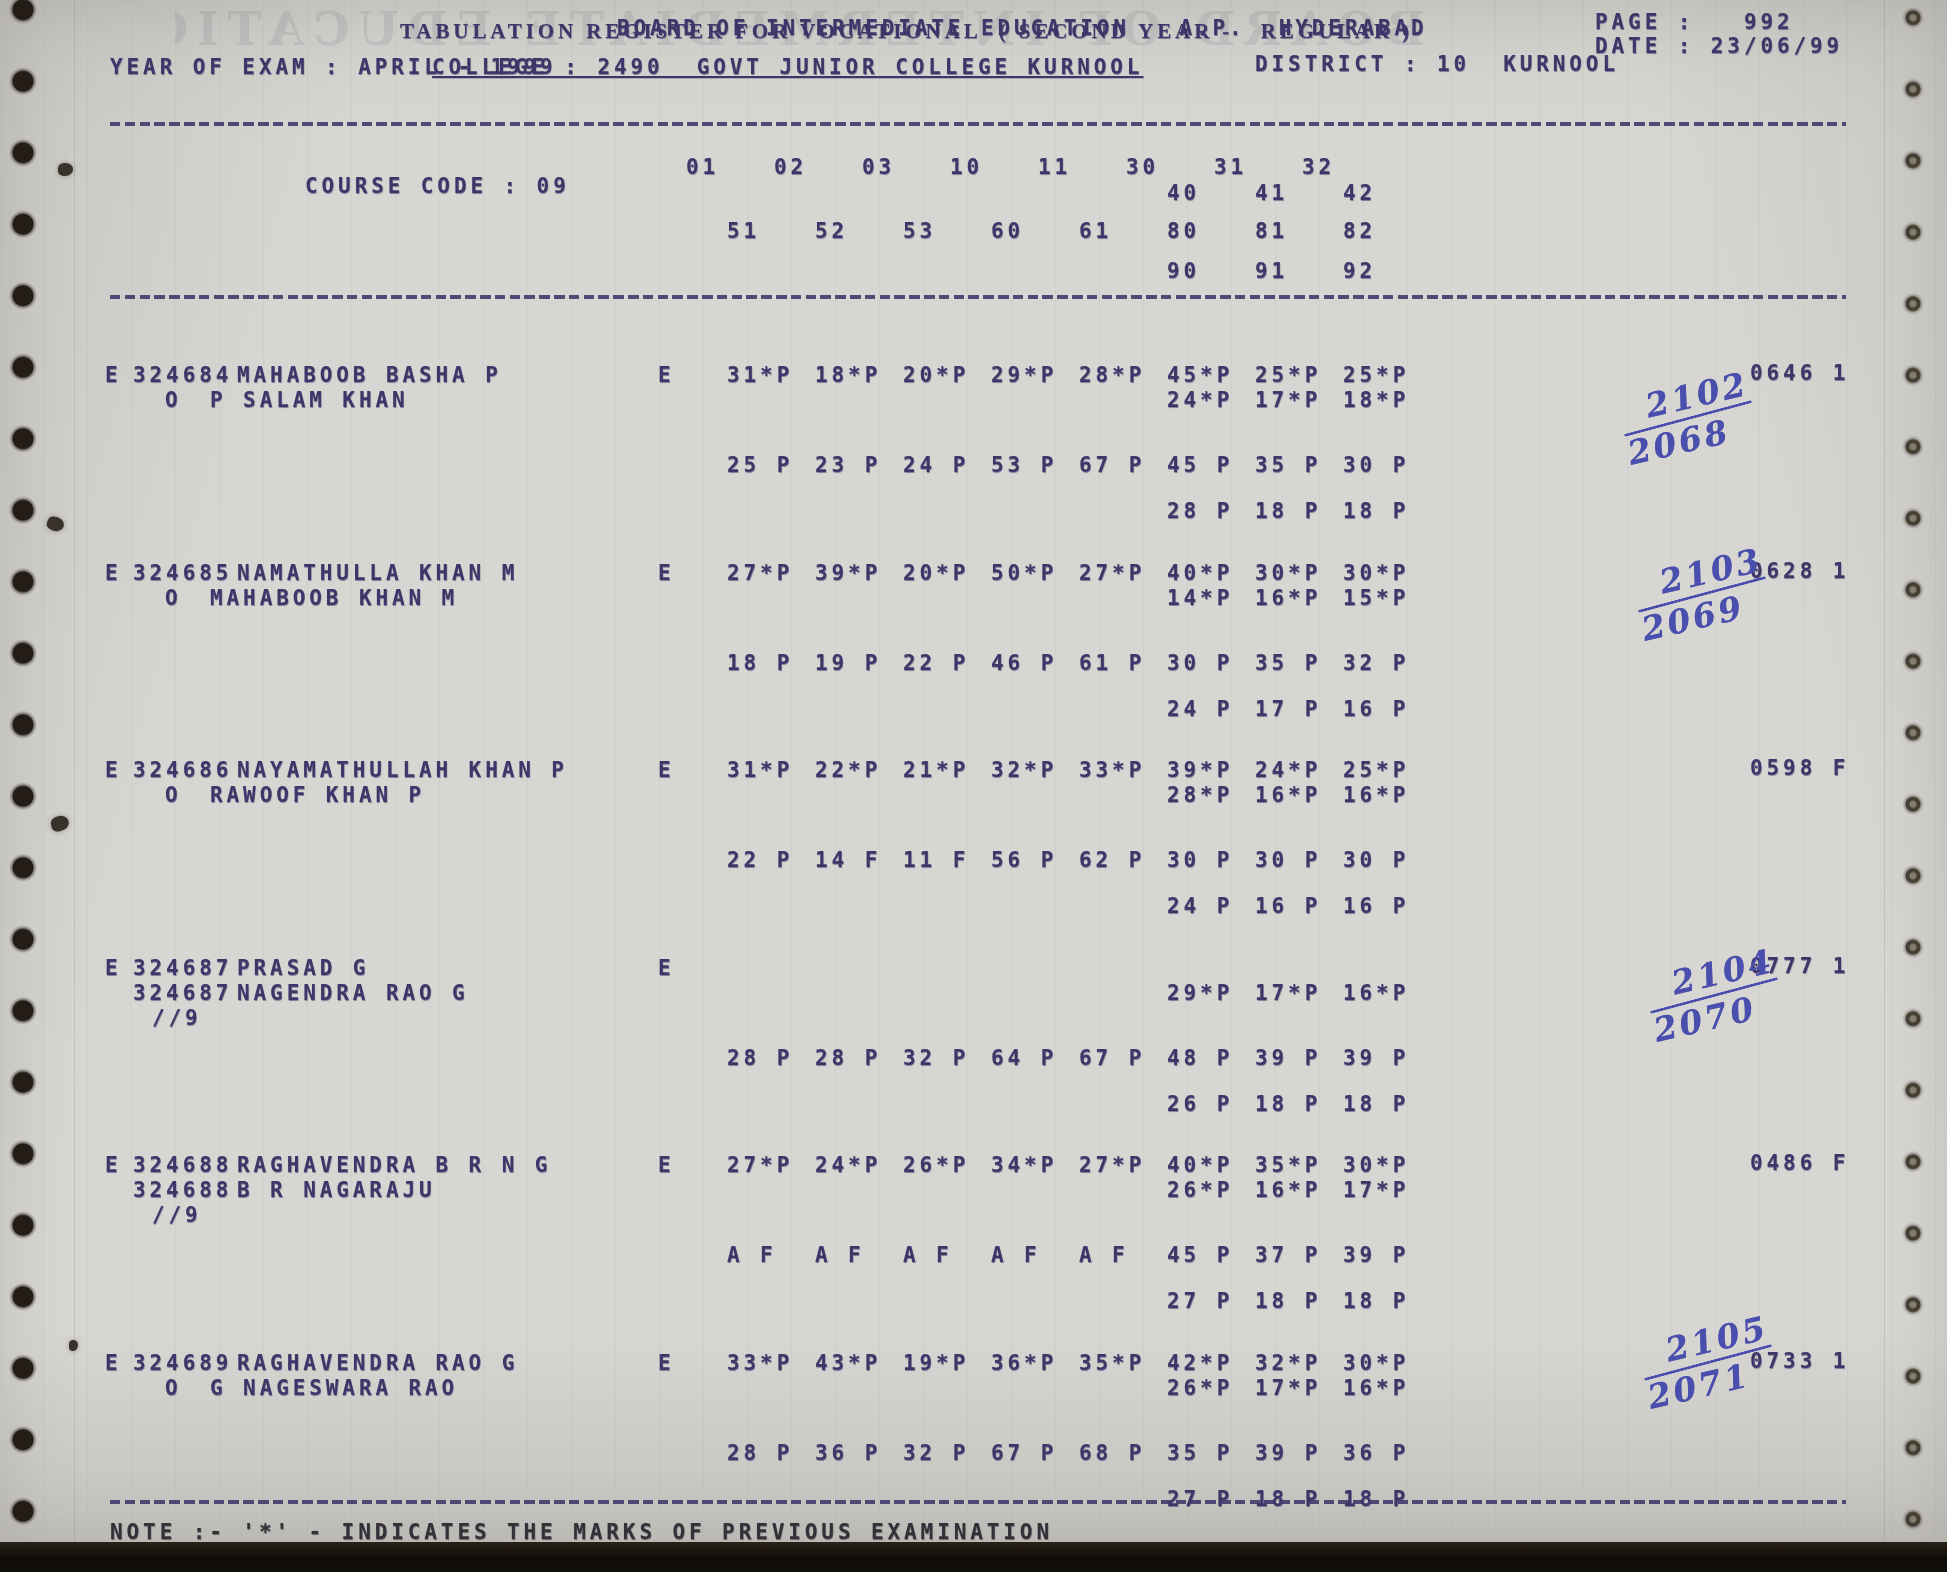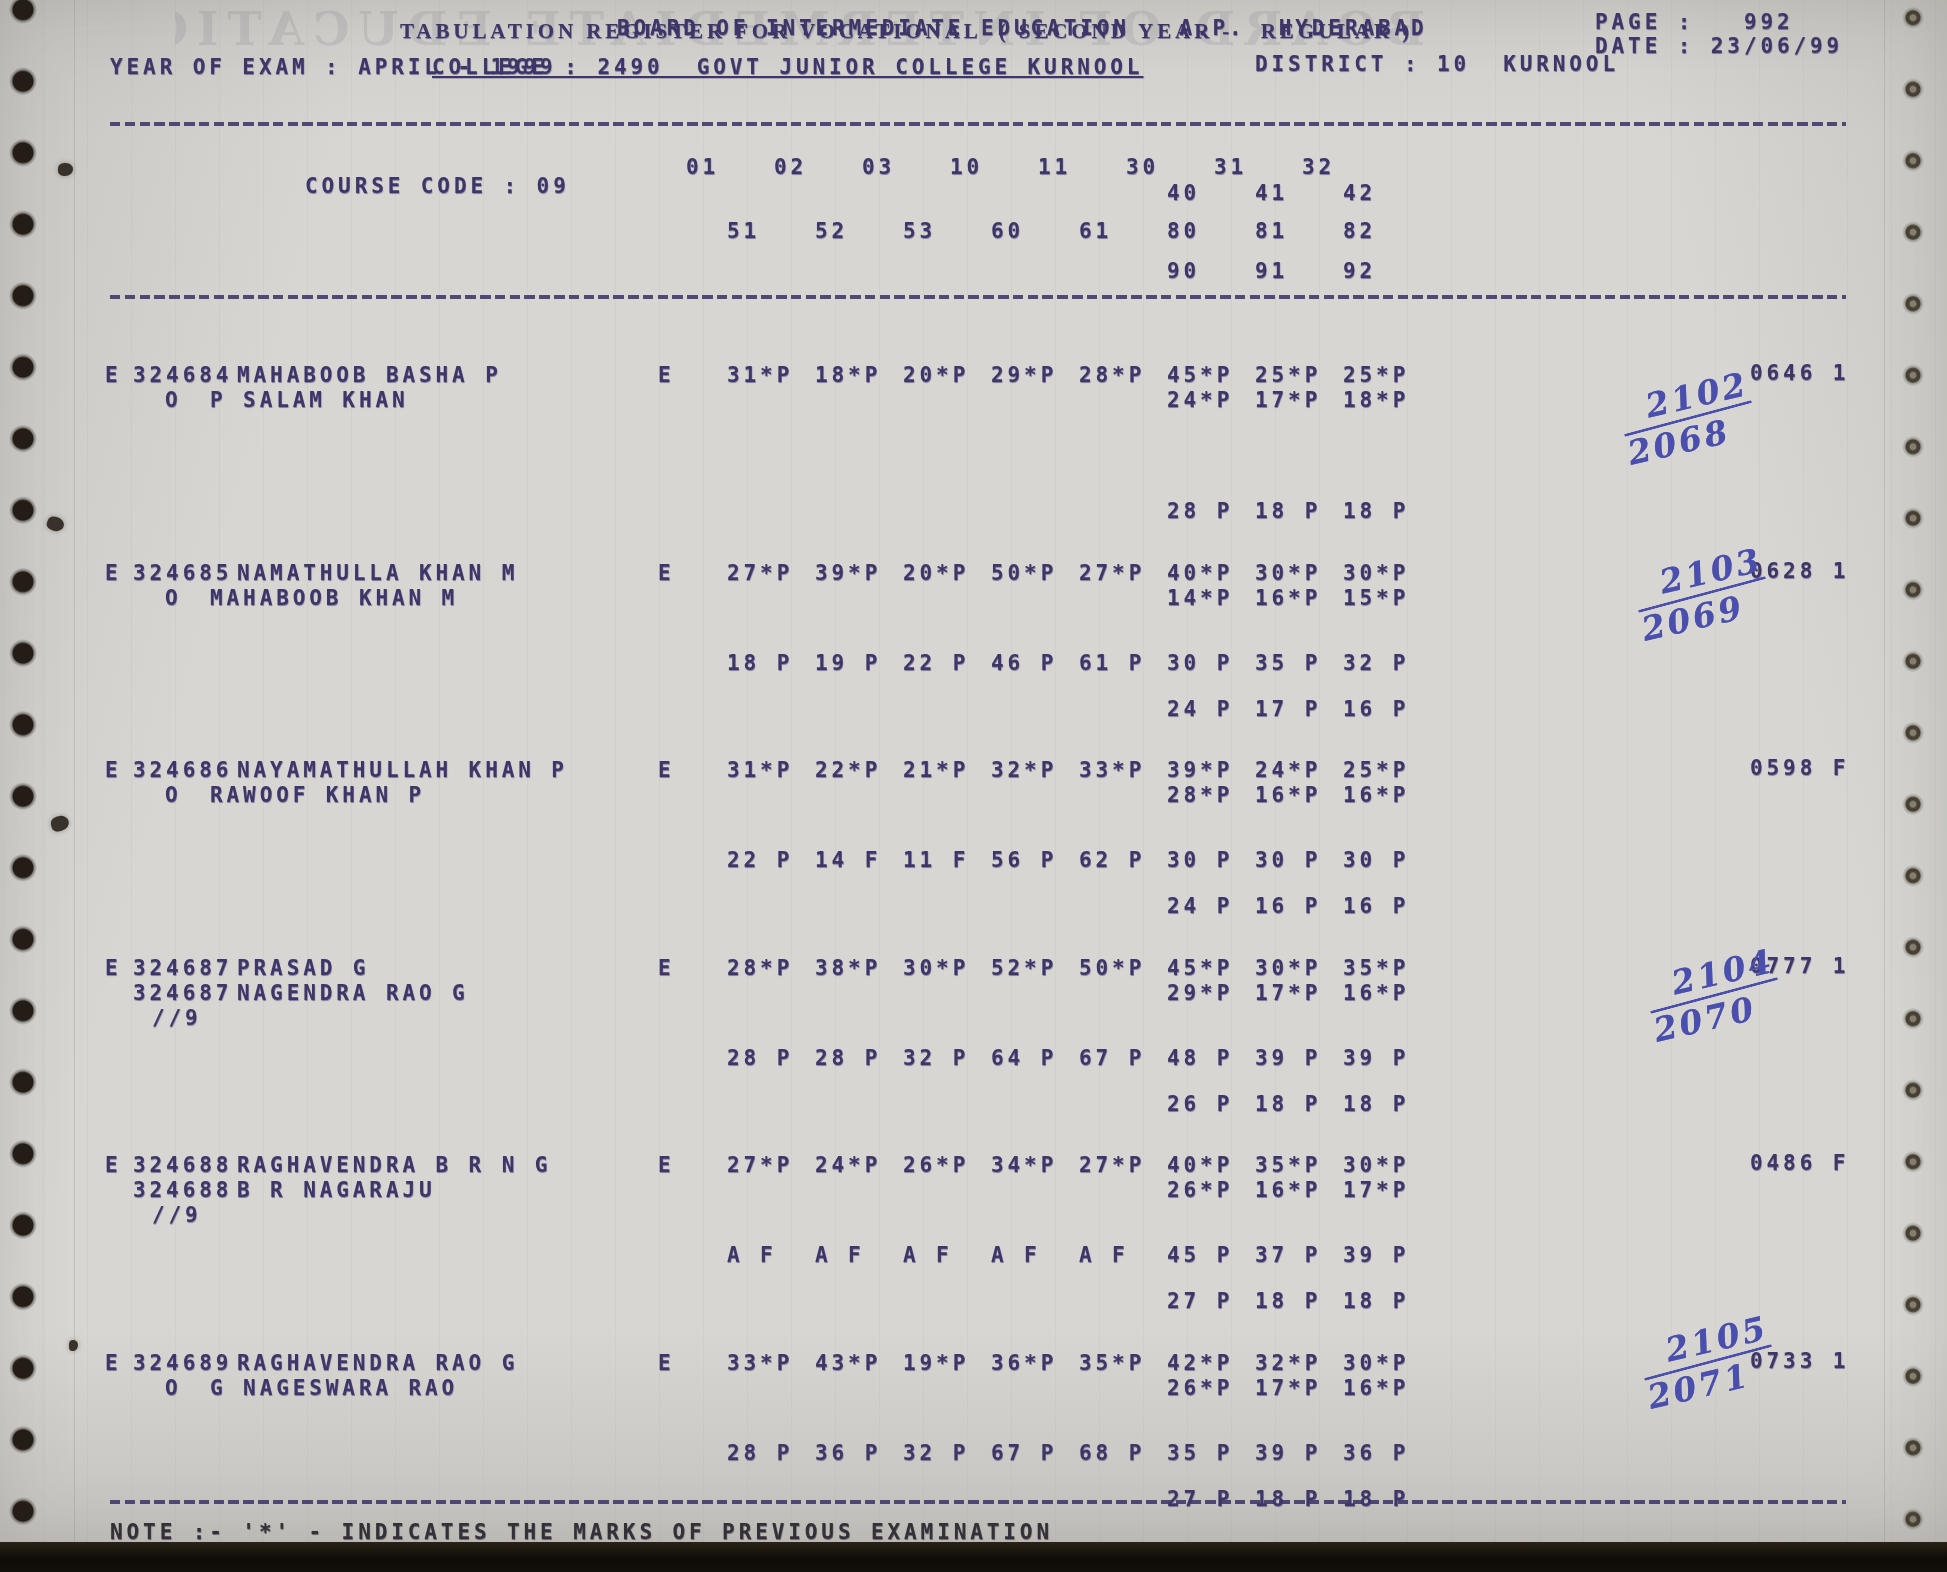--- a/index.html
+++ b/index.html
@@ -128,20 +128,21 @@
   <div class="student" style="top: 365px;">
     <span class="print l1p">E</span>
     <span class="print l1r">324684</span>
     <span class="print l1n">MAHABOOB BASHA P</span>
     <span class="print l2p">O</span>
     <span class="print l2n">P SALAM KHAN</span>
     <span class="print l3"></span>
     <span class="print med">E</span>
     <div class="print cells r1"><span class="mcell">31*P</span><span class="mcell">18*P</span><span class="mcell">20*P</span><span class="mcell">29*P</span><span class="mcell">28*P</span><span class="mcell">45*P</span><span class="mcell">25*P</span><span class="mcell">25*P</span></div>
     <div class="print cells r2"><span class="mcell">24*P</span><span class="mcell">17*P</span><span class="mcell">18*P</span></div>
+    <div class="print cells r3"><span class="mcell">25 P</span><span class="mcell">23 P</span><span class="mcell">24 P</span><span class="mcell">53 P</span><span class="mcell">67 P</span><span class="mcell">45 P</span><span class="mcell">35 P</span><span class="mcell">30 P</span></div>
     <div class="print cells r4"><span class="mcell">28 P</span><span class="mcell">18 P</span><span class="mcell">18 P</span></div>
     <span class="print total">0646 1</span>
     <div class="annotation">
       <span class="ann-top">2102</span>
       <div class="ann-line"></div>
       <span class="ann-bottom">2068</span>
     </div>
   </div>
 
   <div class="student" style="top: 563px;">
@@ -181,21 +182,20 @@
   </div>
 
   <div class="student numpfx" style="top: 958px;">
     <span class="print l1p">E</span>
     <span class="print l1r">324687</span>
     <span class="print l1n">PRASAD G</span>
     <span class="print l2p">324687</span>
     <span class="print l2n">NAGENDRA RAO G</span>
     <span class="print l3">//9</span>
     <span class="print med">E</span>
-    <div class="print cells r1"><span class="mcell">28*P</span><span class="mcell">38*P</span><span class="mcell">30*P</span><span class="mcell">52*P</span><span class="mcell">50*P</span><span class="mcell">45*P</span><span class="mcell">30*P</span><span class="mcell">35*P</span></div>
     <div class="print cells r2"><span class="mcell">29*P</span><span class="mcell">17*P</span><span class="mcell">16*P</span></div>
     <div class="print cells r3"><span class="mcell">28 P</span><span class="mcell">28 P</span><span class="mcell">32 P</span><span class="mcell">64 P</span><span class="mcell">67 P</span><span class="mcell">48 P</span><span class="mcell">39 P</span><span class="mcell">39 P</span></div>
     <div class="print cells r4"><span class="mcell">26 P</span><span class="mcell">18 P</span><span class="mcell">18 P</span></div>
     <span class="print total">0777 1</span>
     <div class="annotation">
       <span class="ann-top">2104</span>
       <div class="ann-line"></div>
       <span class="ann-bottom">2070</span>
     </div>
   </div>

